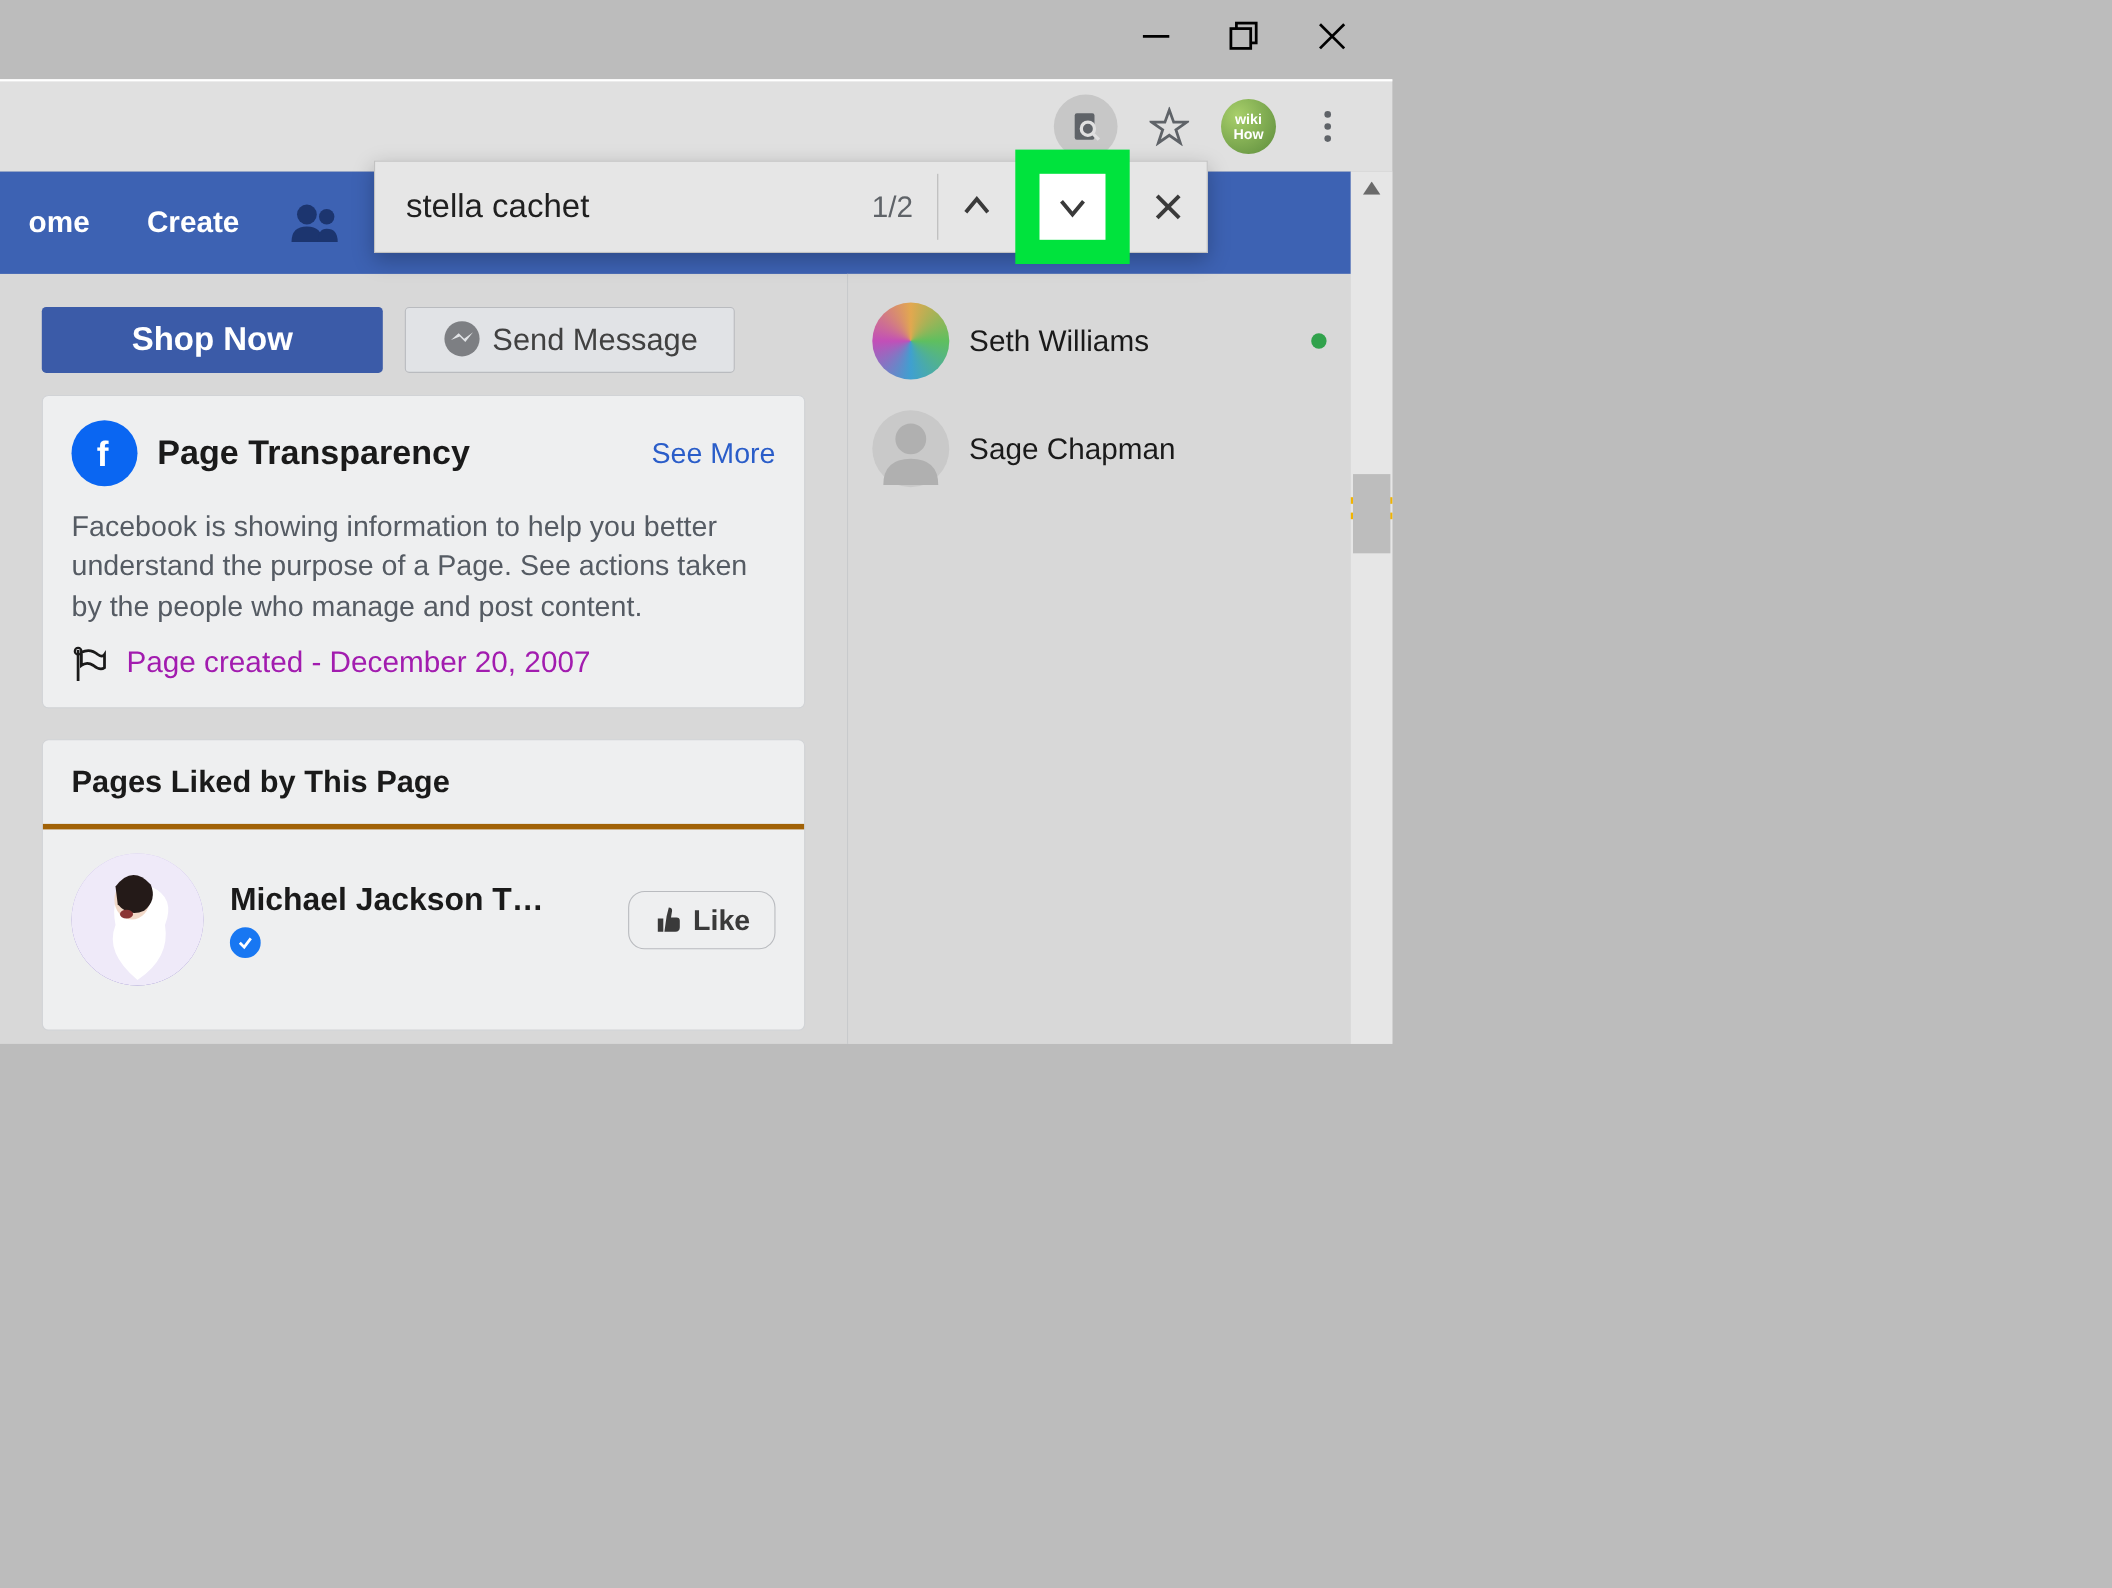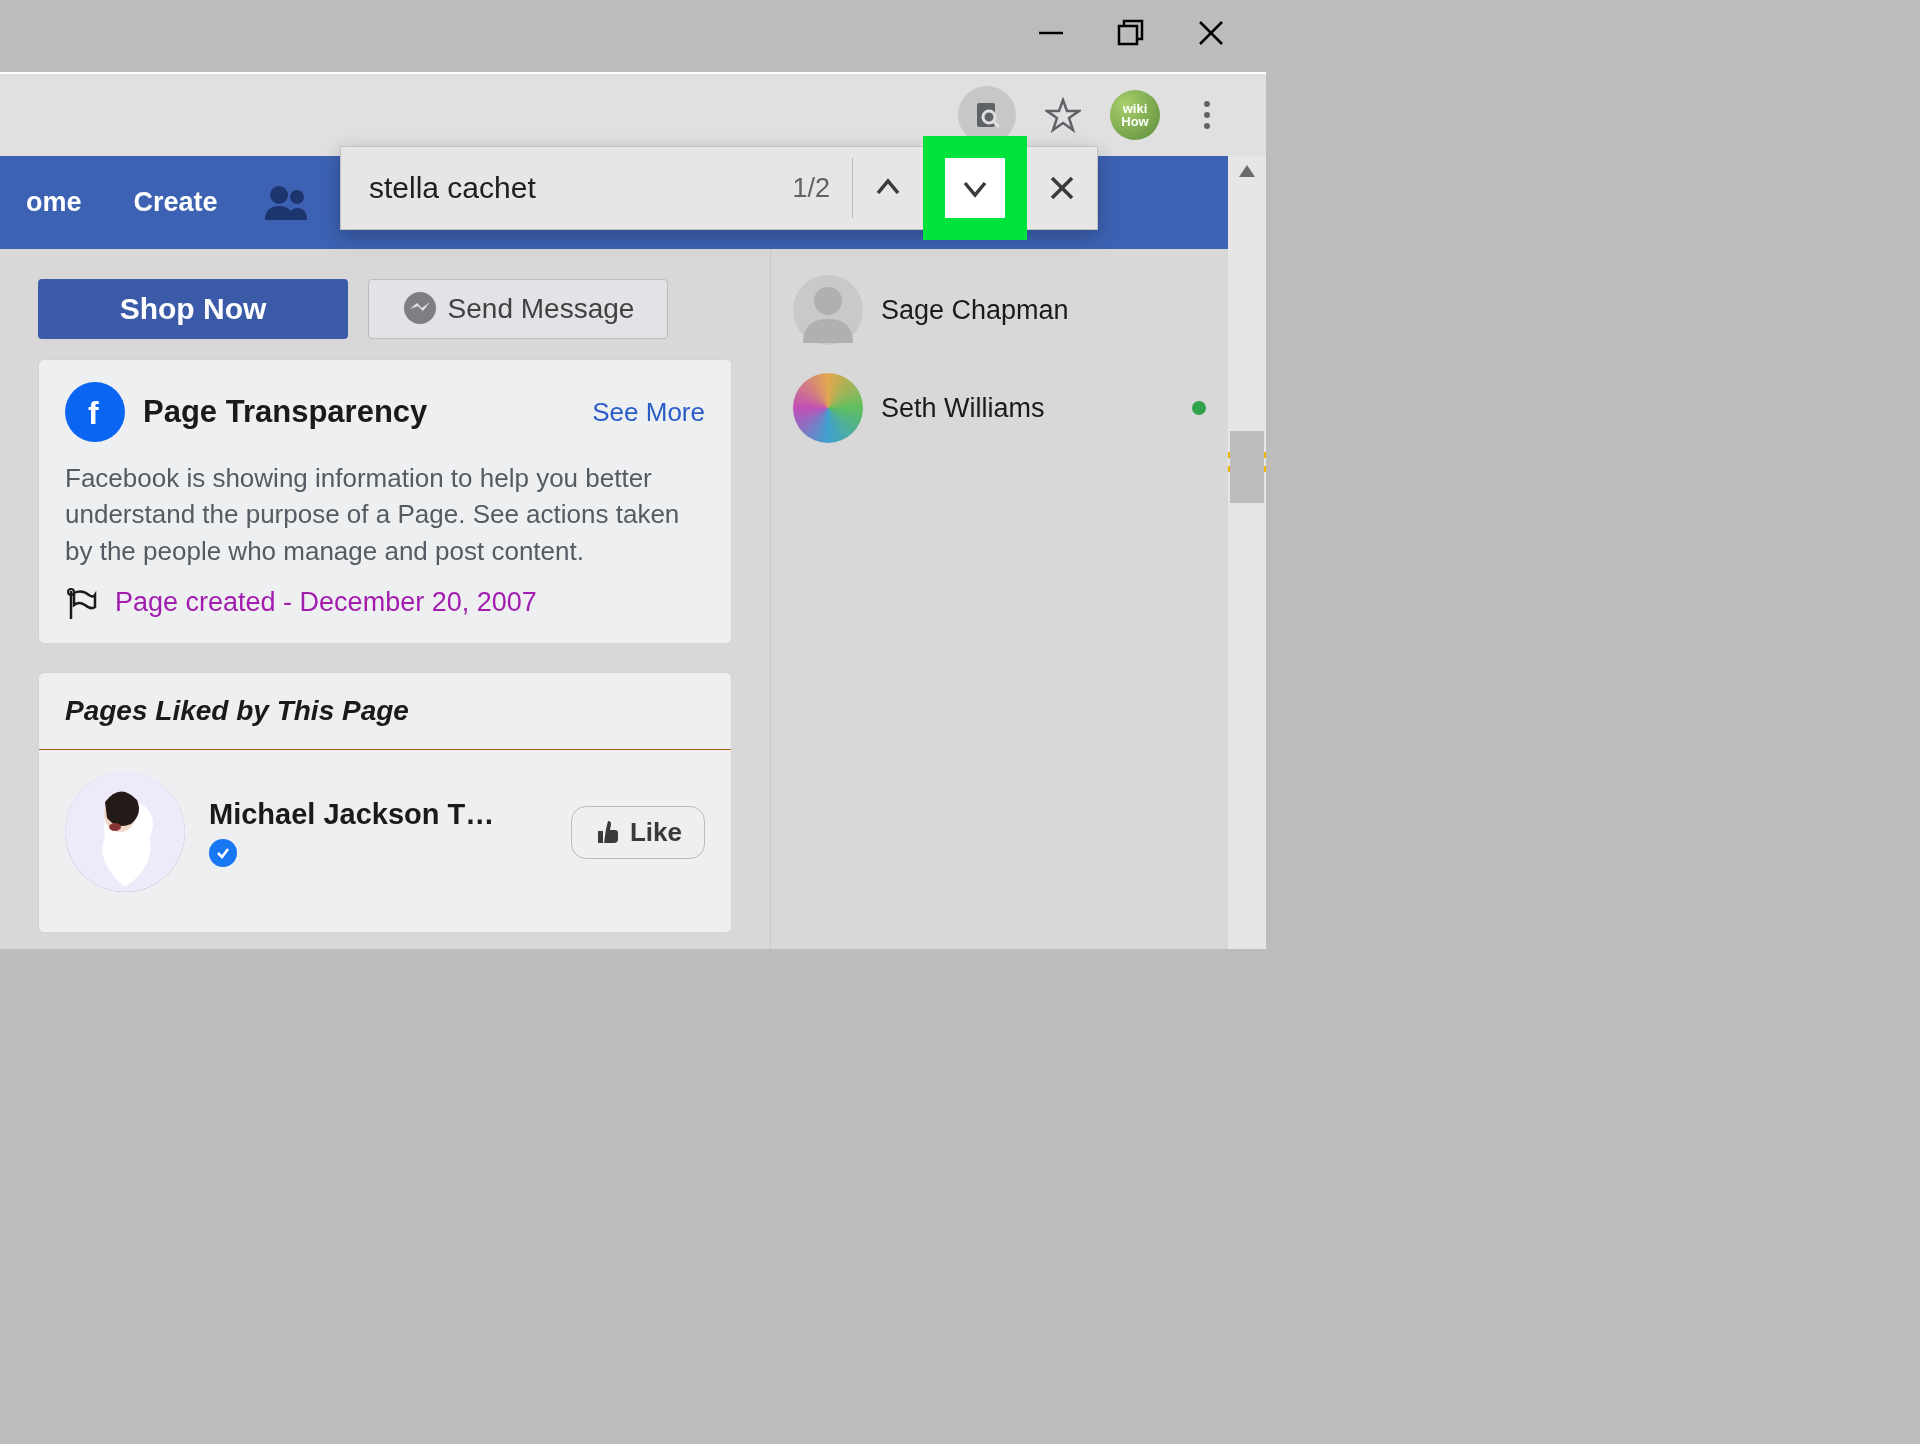--- a/index.html
+++ b/index.html
@@ -138,21 +138,21 @@
   .fb-logo-circle {
     width:60px;height:60px;border-radius:50%;
     background:#0a66f2;
     display:flex;align-items:center;justify-content:center;
   }
   .card-title { font-size:31px; font-weight:800; color:#1a1a1a; flex:1;}
   .see-more { font-size:26px; color:#2a5dc9; cursor:pointer;}
   .card-body { font-size:26px; color:#555b63; line-height:1.4; margin-bottom:18px;}
   .page-created-row { display:flex; align-items:flex-start; gap:16px; font-size:27px; color:#a21caf;}
 
-  .card2-title { font-size:28px; font-weight:800; color:#1a1a1a; padding-bottom:16px; border-bottom:1px solid #a16207; margin:-22px -26px 22px -26px; padding:22px 26px;font-style:italic;}
+  .card2-title { font-size:28px; font-weight:800; color:#1a1a1a; padding-bottom:16px; border-bottom:5px solid #a16207; margin:-22px -26px 22px -26px; padding:22px 26px;}
 
   .liked-row { display:flex; align-items:center; gap:24px;}
   .mj-avatar {
     width:120px;height:120px;border-radius:50%;
     background: radial-gradient(circle at 50% 30%, #fff 0%, #d5c8f0 40%, #8a7cc7 100%);
     position:relative;
     overflow:hidden;
   }
   .liked-name { font-size:29px; font-weight:bold; color:#1a1a1a;}
   .verified { width:28px;height:28px;background:#1877f2;border-radius:50%;display:inline-flex;align-items:center;justify-content:center;margin-top:8px;}
@@ -401,33 +401,33 @@
             <path d="M4 12 L4 24 L9 24 L9 12 Z M10 24 L20 24 Q24 24 24 20 L24 14 Q24 11 21 11 L16 11 L17 5 Q17 2 14 2 L12 10 Z" fill="#3a3a3a"></path>
           </svg>
           <span>Like</span>
         </div>
       </div>
     </div>
   </div>
 
   <div class="chat-sidebar">
     <div class="chat-item">
+      <div class="chat-avatar color"></div>
+      <div class="chat-name">Seth Williams</div>
+      <div class="online-dot"></div>
+    </div>
+    <div class="chat-item">
       <div class="chat-avatar">
         <svg width="70" height="70">
             <circle cx="35" cy="26" r="14" fill="#b0b0b0"></circle>
             <path d="M10 68 Q10 44 35 44 Q60 44 60 68 Z" fill="#b0b0b0"></path>
           </svg>
       </div>
       <div class="chat-name">Sage Chapman</div>
     </div>
-    <div class="chat-item">
-      <div class="chat-avatar color"></div>
-      <div class="chat-name">Seth Williams</div>
-      <div class="online-dot"></div>
-    </div>
   </div>
 
   <div class="scrollbar">
     <div class="scroll-arrow-up">
       <svg width="16" height="12">
           <polygon points="8,0 16,12 0,12" fill="#6a6a6a"></polygon>
         </svg>
     </div>
     <div class="scroll-mark-yellow" style="top:296px;"></div>
     <div class="scroll-mark-yellow" style="top:310px;"></div>

